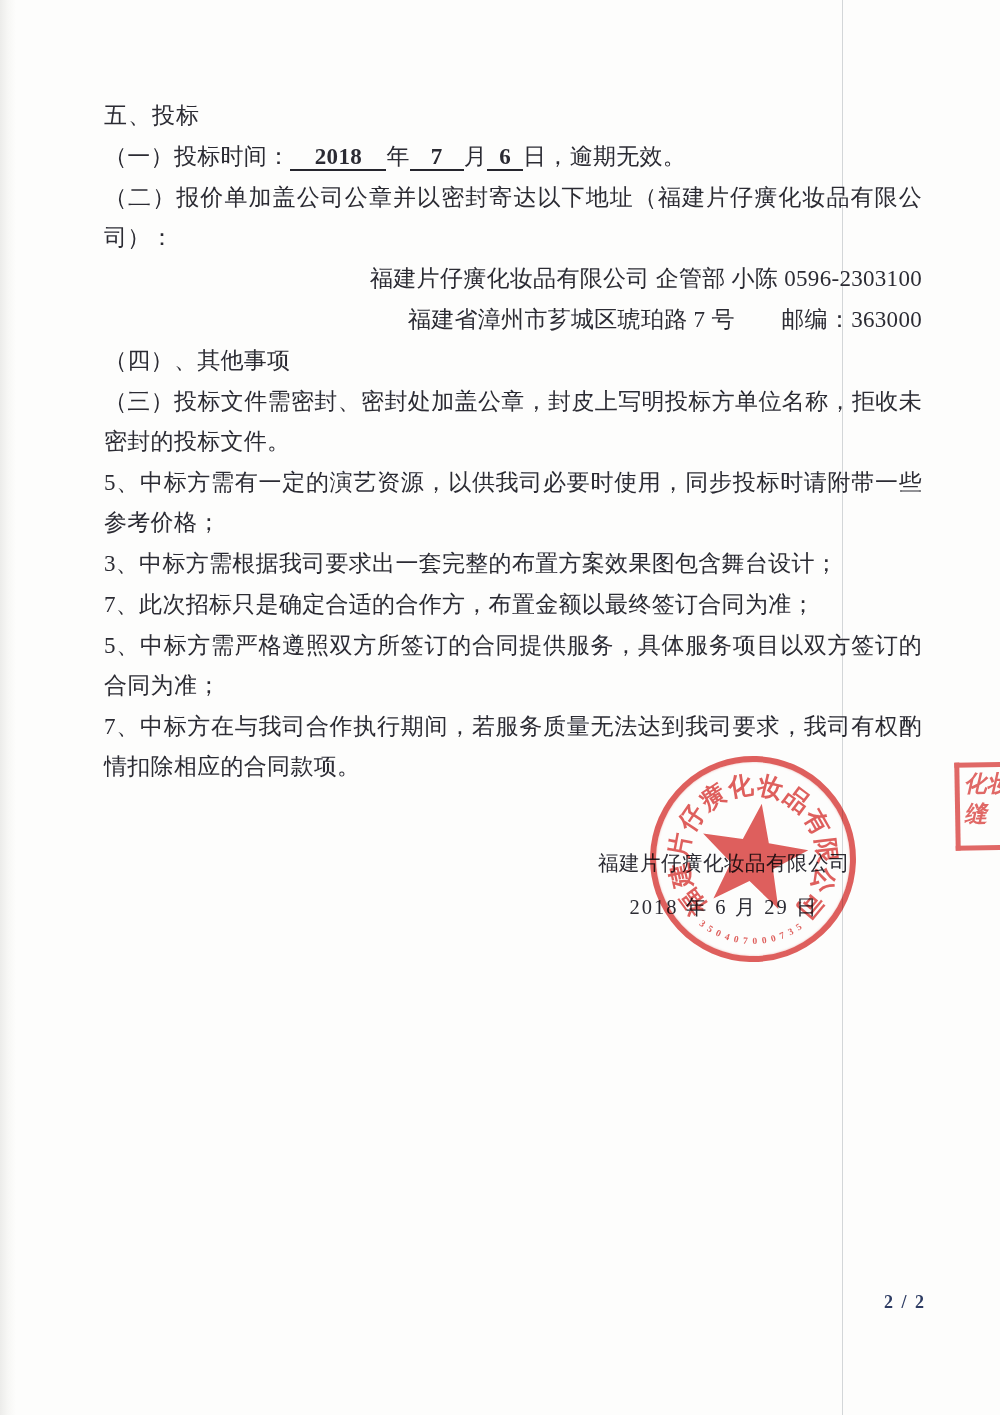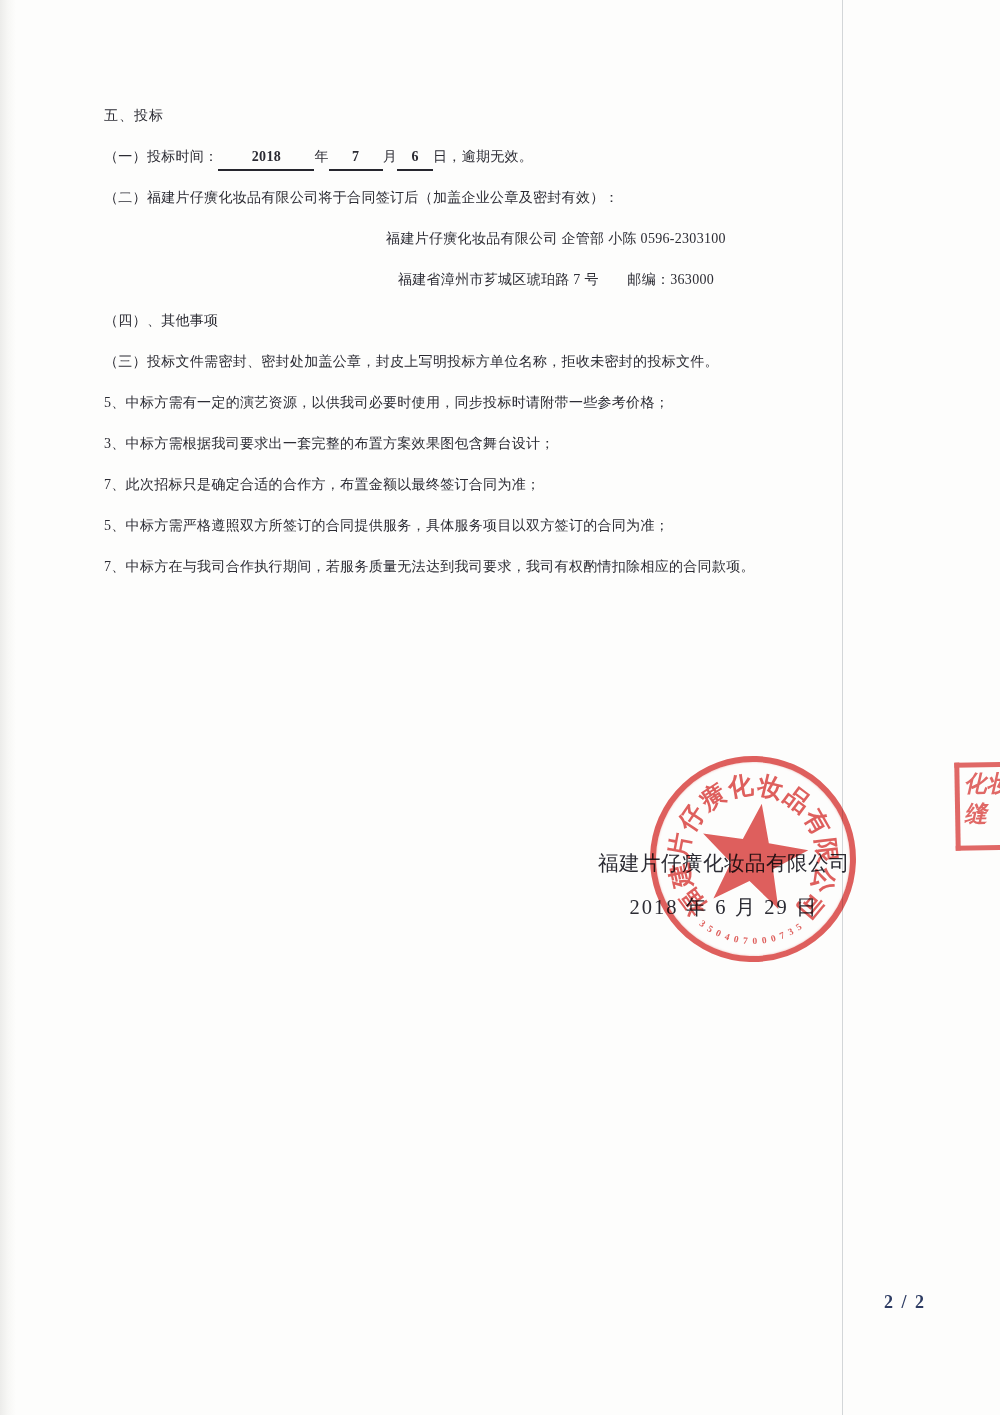--- a/index.html
+++ b/index.html
@@ -15,27 +15,27 @@
     background:linear-gradient(90deg,#ececea 0px,#f7f7f5 8px,#fdfdfc 16px,#fdfdfc 100%);
     color:#2b2b33;
   }
   
   .scan-line{
     position:absolute;left:842px;top:0;width:1px;height:1415px;
     background:rgba(160,166,172,.45);
   }
   .content{
     position:absolute;left:104px;top:96px;width:818px;
-    font-size:14px;line-height:40px;
+    font-size:23px;line-height:40px;
     letter-spacing:.3px;
     text-align:justify;
   }
   .content p{margin:0 0 1px 0;}
   .heading{letter-spacing:1px;}
-  .indent{padding-left:86px;text-align:center;}
+  .indent{padding-left:86px;text-align:right;}
   .fill{
     font-weight:bold;
     border-bottom:2px solid #26262e;
     display:inline-block;text-align:center;
     line-height:24px;
   }
   .fill-y{min-width:96px;}
   .fill-m{min-width:54px;}
   .fill-d{min-width:36px;}
   
@@ -94,21 +94,21 @@
 
 <div class="page">
 
   <div class="scan-line"></div>
 
   <div class="content">
     <p class="heading">五、投标</p>
 
     <p><span>（一）投标时间：</span><span class="fill fill-y">2018</span><span>年</span><span class="fill fill-m">7</span><span>月</span><span class="fill fill-d">6</span><span>日，逾期无效。</span></p>
 
-    <p>（二）福建片仔癀化妆品有限公司将于合同签订后（加盖企业公章及密封有效）：</p>
+    <p>（二）报价单加盖公司公章并以密封寄达以下地址（福建片仔癀化妆品有限公司）：</p>
     <p class="indent">福建片仔癀化妆品有限公司  企管部  小陈  0596-2303100</p>
     <p class="indent">福建省漳州市芗城区琥珀路 7 号　　邮编：363000</p>
 
     <p>（四）、其他事项</p>
     <p>（三）投标文件需密封、密封处加盖公章，封皮上写明投标方单位名称，拒收未密封的投标文件。</p>
 
     <p>5、中标方需有一定的演艺资源，以供我司必要时使用，同步投标时请附带一些参考价格；</p>
     <p>3、中标方需根据我司要求出一套完整的布置方案效果图包含舞台设计；</p>
     <p>7、此次招标只是确定合适的合作方，布置金额以最终签订合同为准；</p>
     <p>5、中标方需严格遵照双方所签订的合同提供服务，具体服务项目以双方签订的合同为准；</p>

